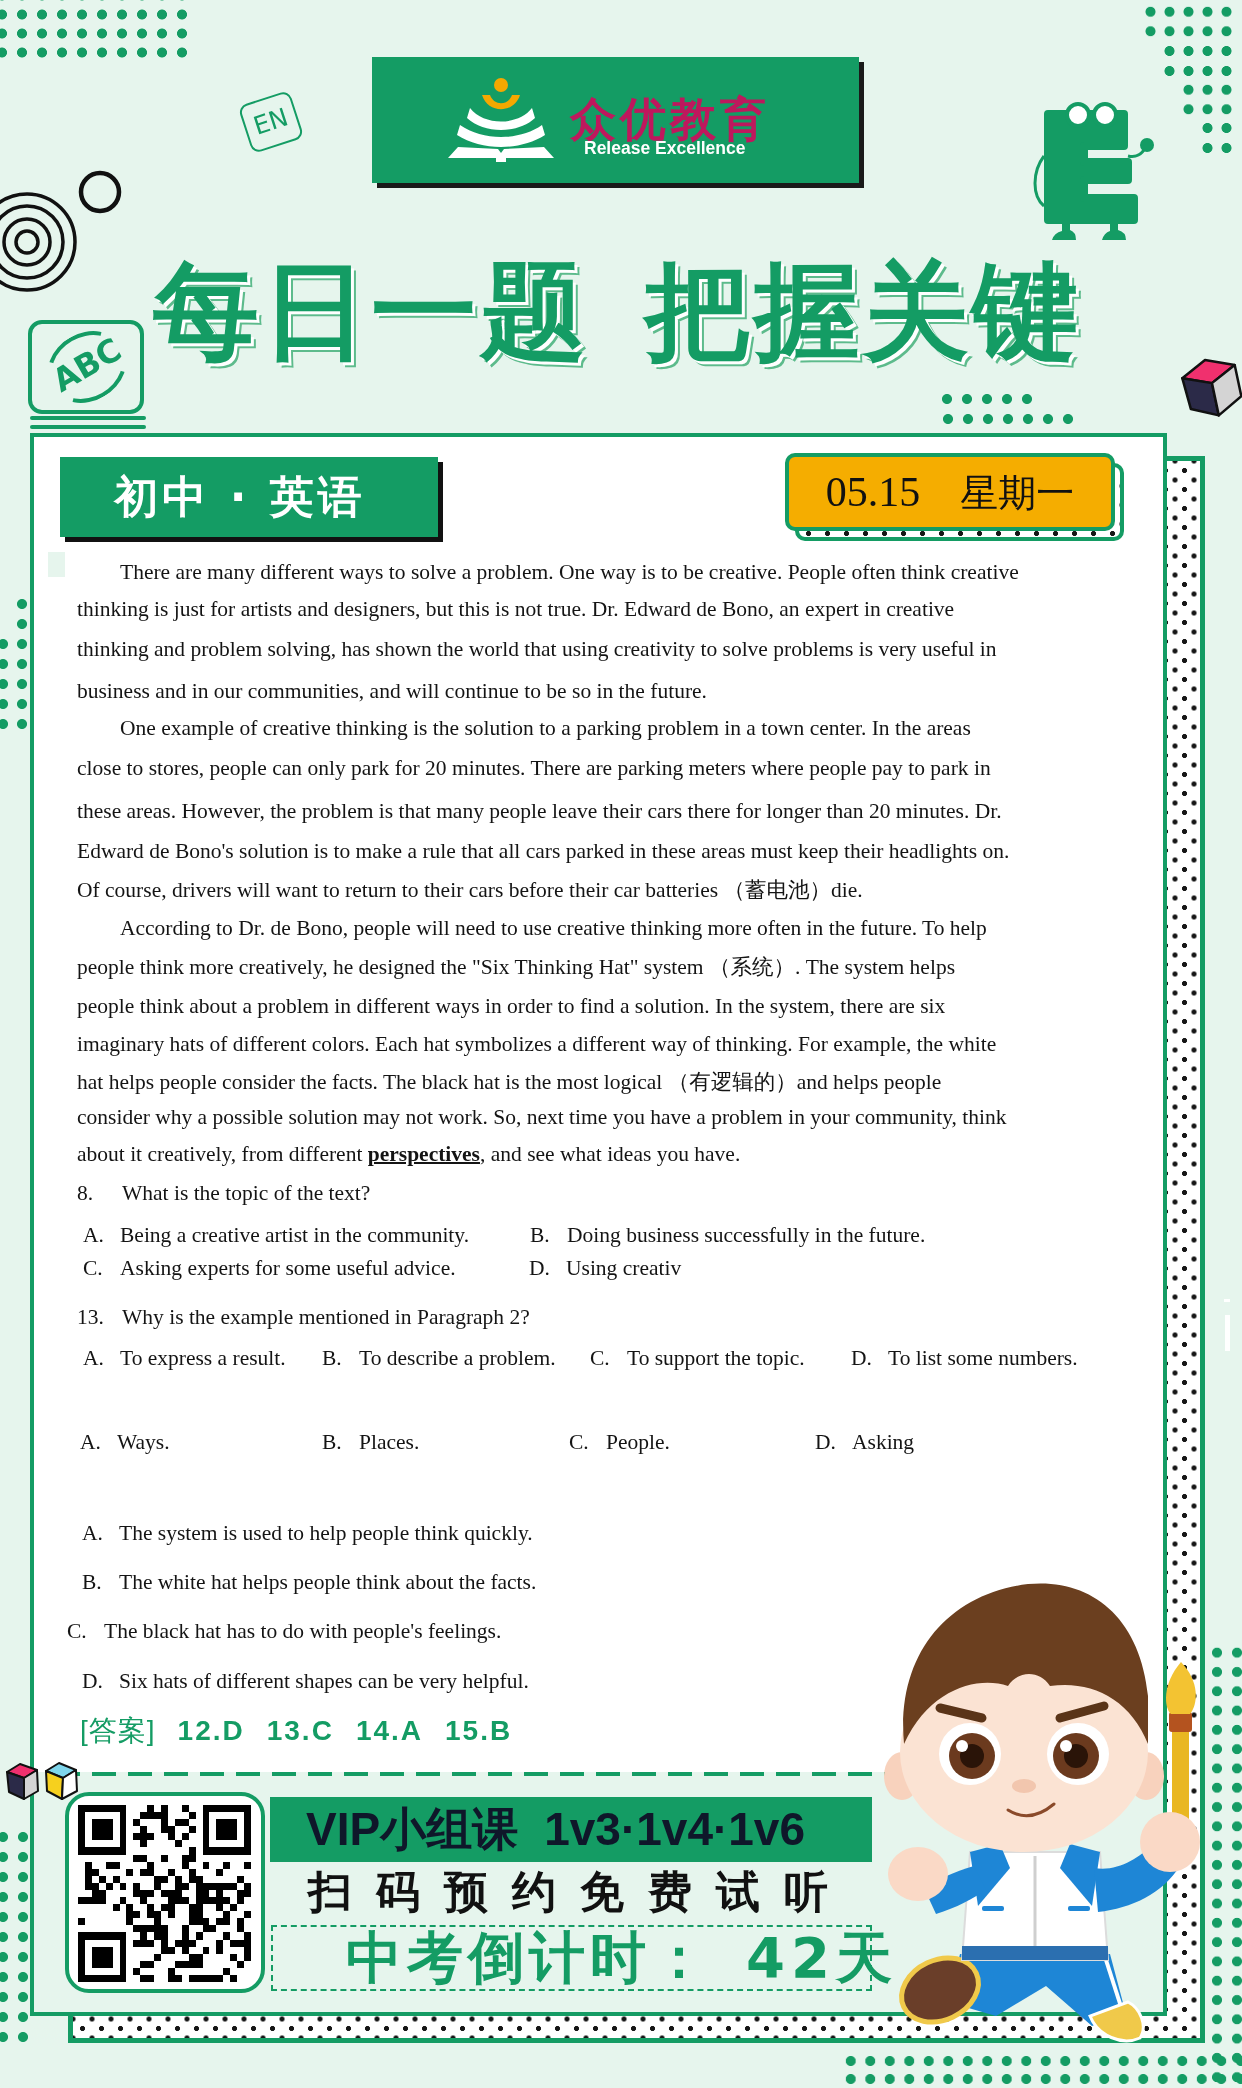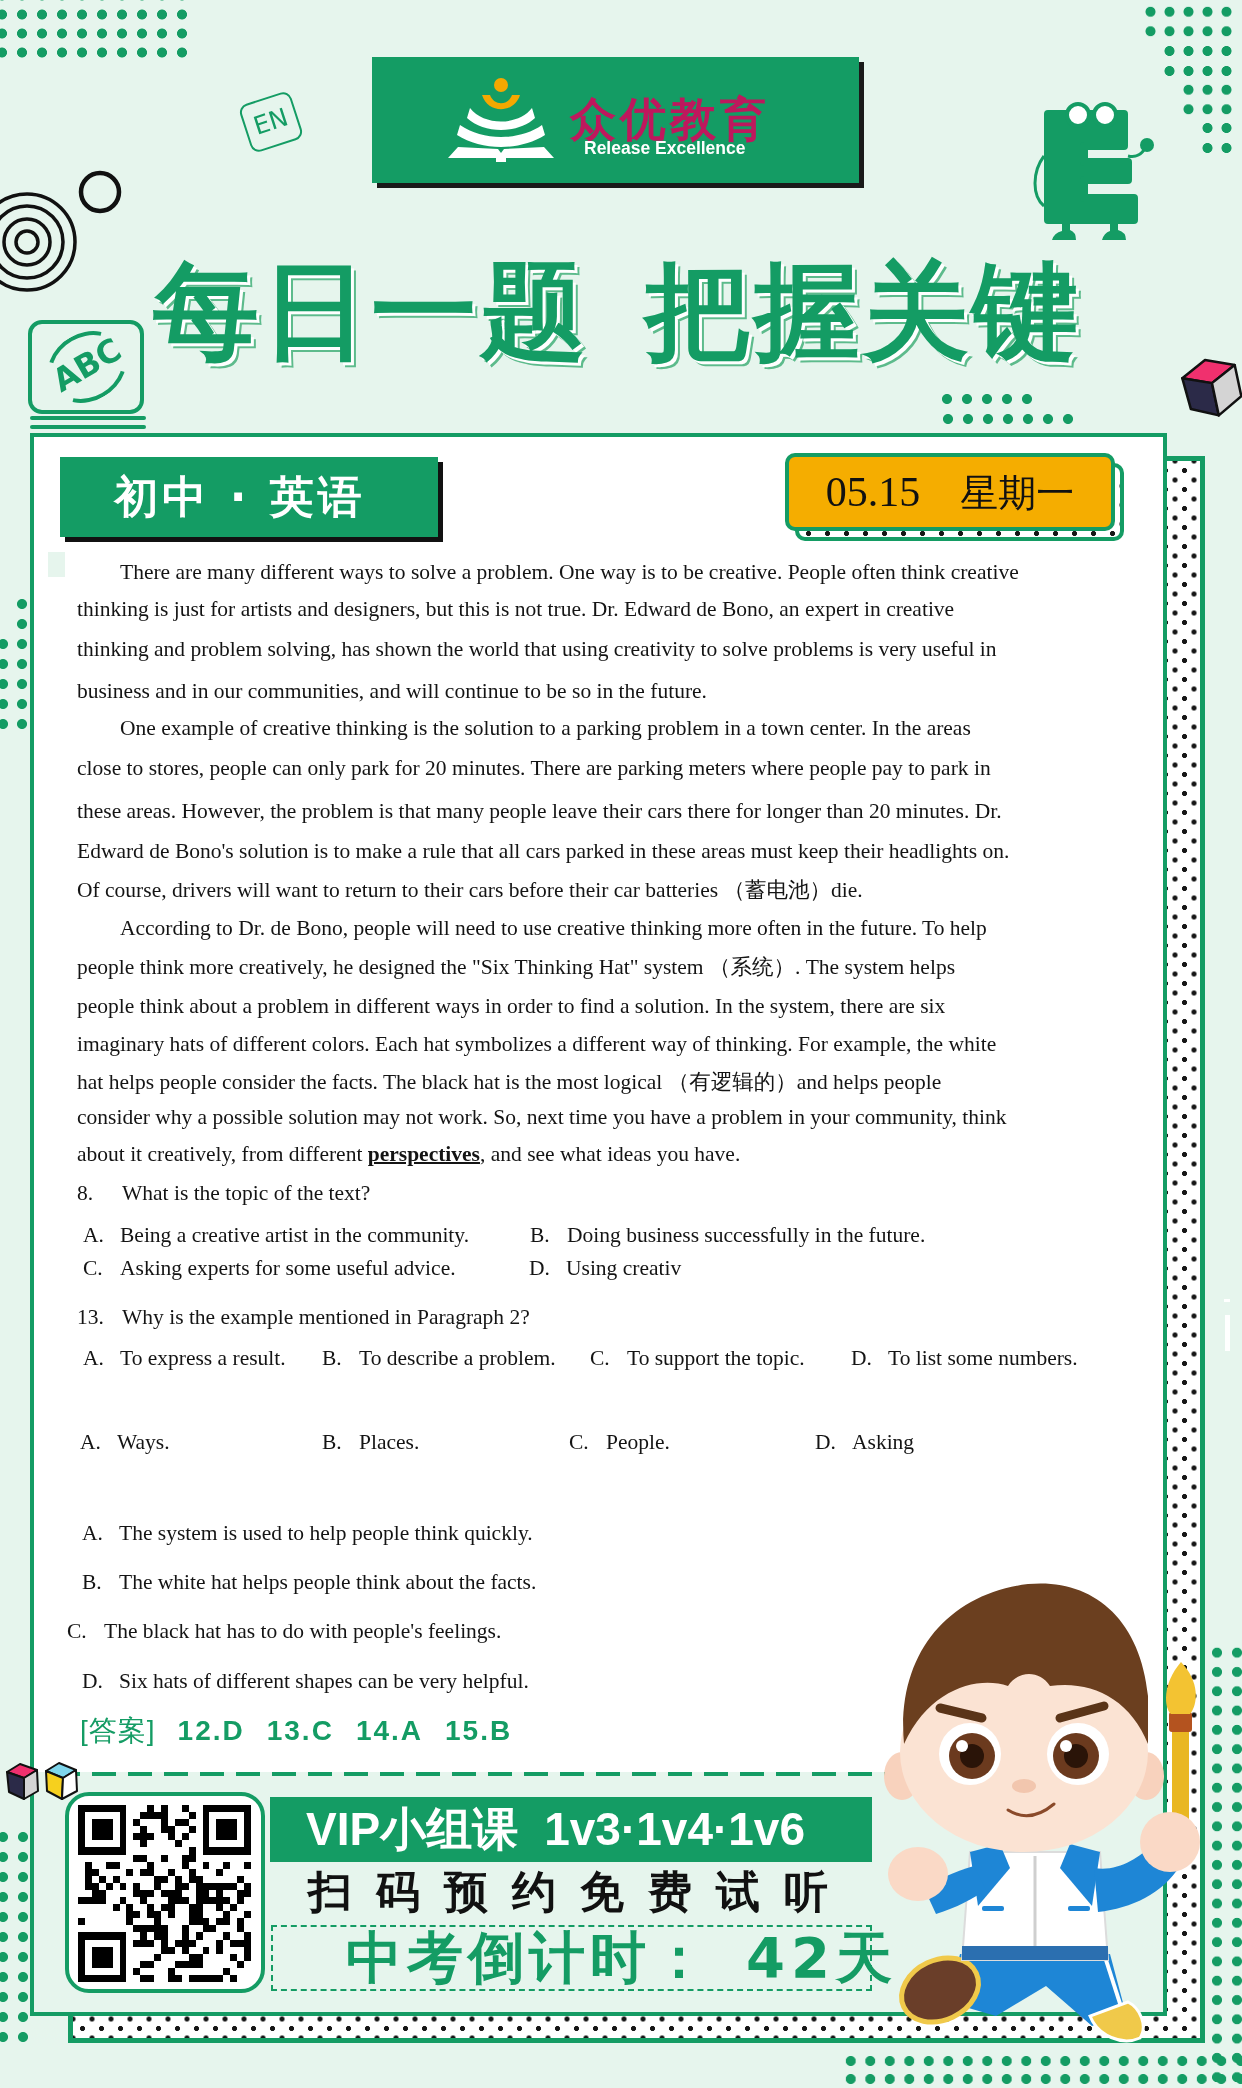--- a/index.html
+++ b/index.html
@@ -41,21 +41,21 @@
 .uline{font-weight:bold;text-decoration:underline;text-decoration-thickness:2px;}
 .qnum{display:inline-block;width:45px;}
 .opt{font-family:"Liberation Serif","DejaVu Serif",serif;font-size:21.5px;line-height:30px;color:#141414;white-space:nowrap;}
 .olabel{display:inline-block;width:37px;}
 .answer{left:80px;top:1714px;font-family:"Liberation Sans",sans-serif;font-size:28px;line-height:34px;color:#149C64;white-space:nowrap;}
 .answer .alabel{font-weight:normal;letter-spacing:1px;}
 .answer .aitem{font-weight:bold;letter-spacing:2px;margin-left:22px;}
 
 
 .qr-box{left:65px;top:1792px;width:200px;height:201px;border:4px solid #149C64;border-radius:24px;background:#fff;}
-.vip{left:270px;top:1797px;width:602px;height:65px;background:#149C64;color:#ffffff;font-family:"Liberation Sans",sans-serif;font-weight:bold;font-size:46px;line-height:65px;padding-left:36px;white-space:nowrap;}
+.vip{left:270px;top:1797px;width:602px;height:65px;background:#149C64;color:#0f172a;font-family:"Liberation Sans",sans-serif;font-weight:bold;font-size:46px;line-height:65px;padding-left:36px;white-space:nowrap;}
 .vip .sizes{margin-left:26px;}
 .cta{left:308px;top:1864px;font-family:"DejaVu Sans",sans-serif;font-weight:bold;font-size:44px;line-height:56px;letter-spacing:24px;color:#111;white-space:nowrap;}
 .countdown{left:271px;top:1925px;width:601px;height:66px;border:2px dashed #149C64;}
 .cd-text{left:346px;top:1930px;font-family:"DejaVu Sans",sans-serif;font-weight:bold;font-size:56px;line-height:56px;color:#149C64;white-space:nowrap;letter-spacing:5px;}
 .cd-text .val{margin-left:34px;letter-spacing:6px;}
 </style>
 </head>
 <body>
 
 <div id="root">

